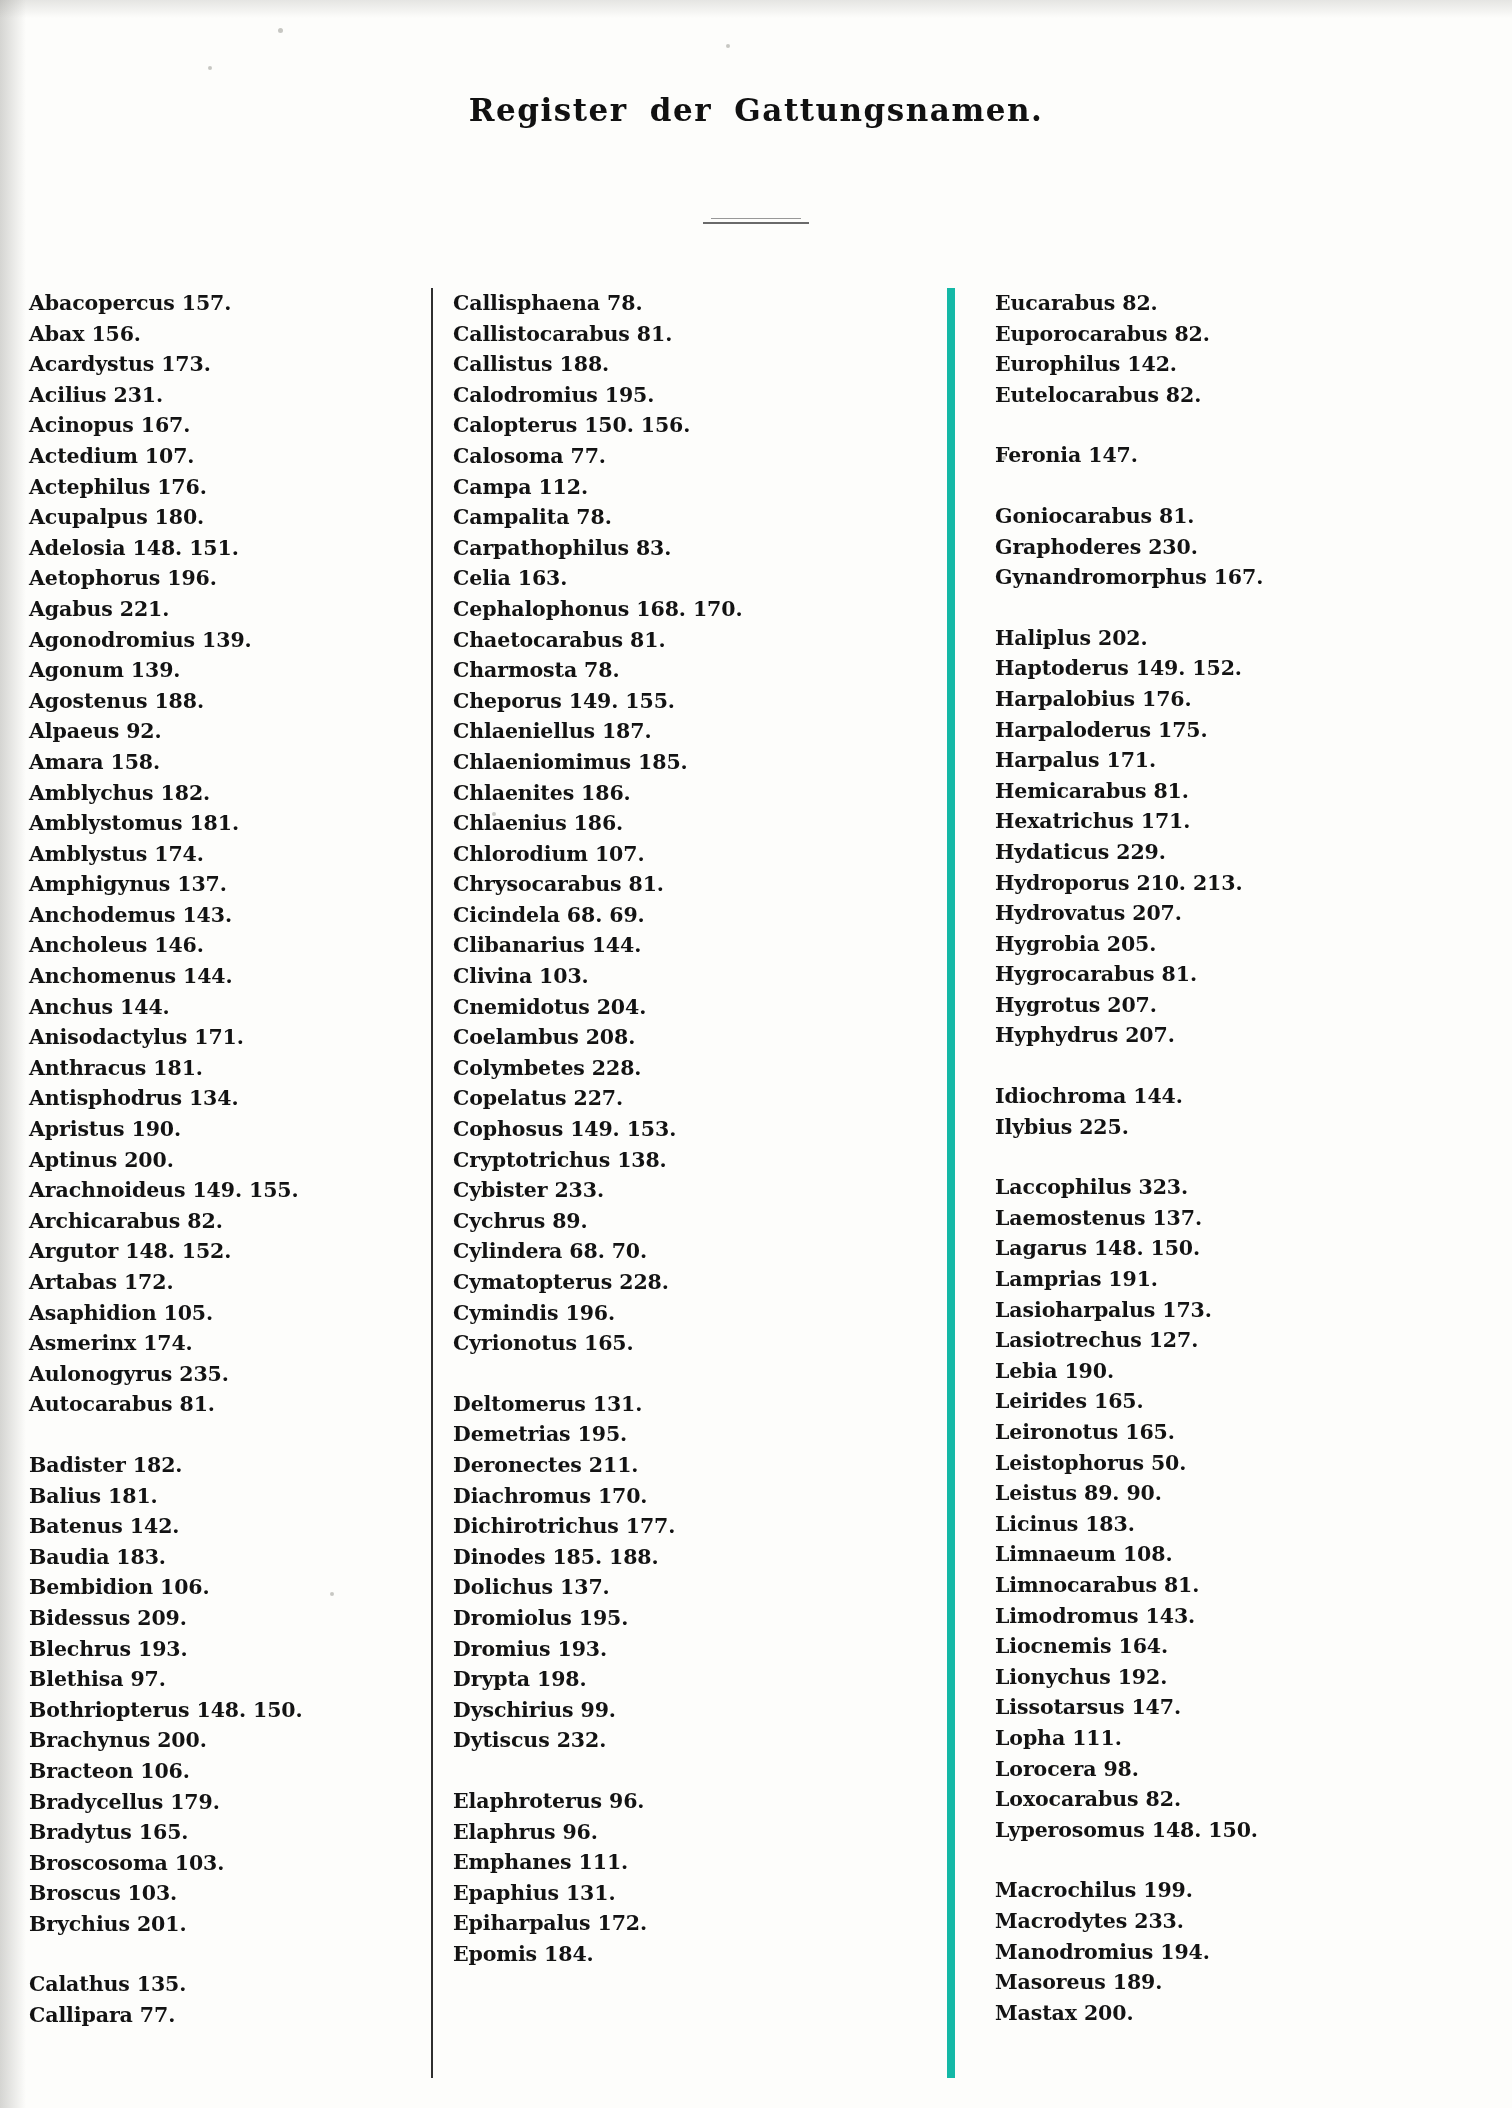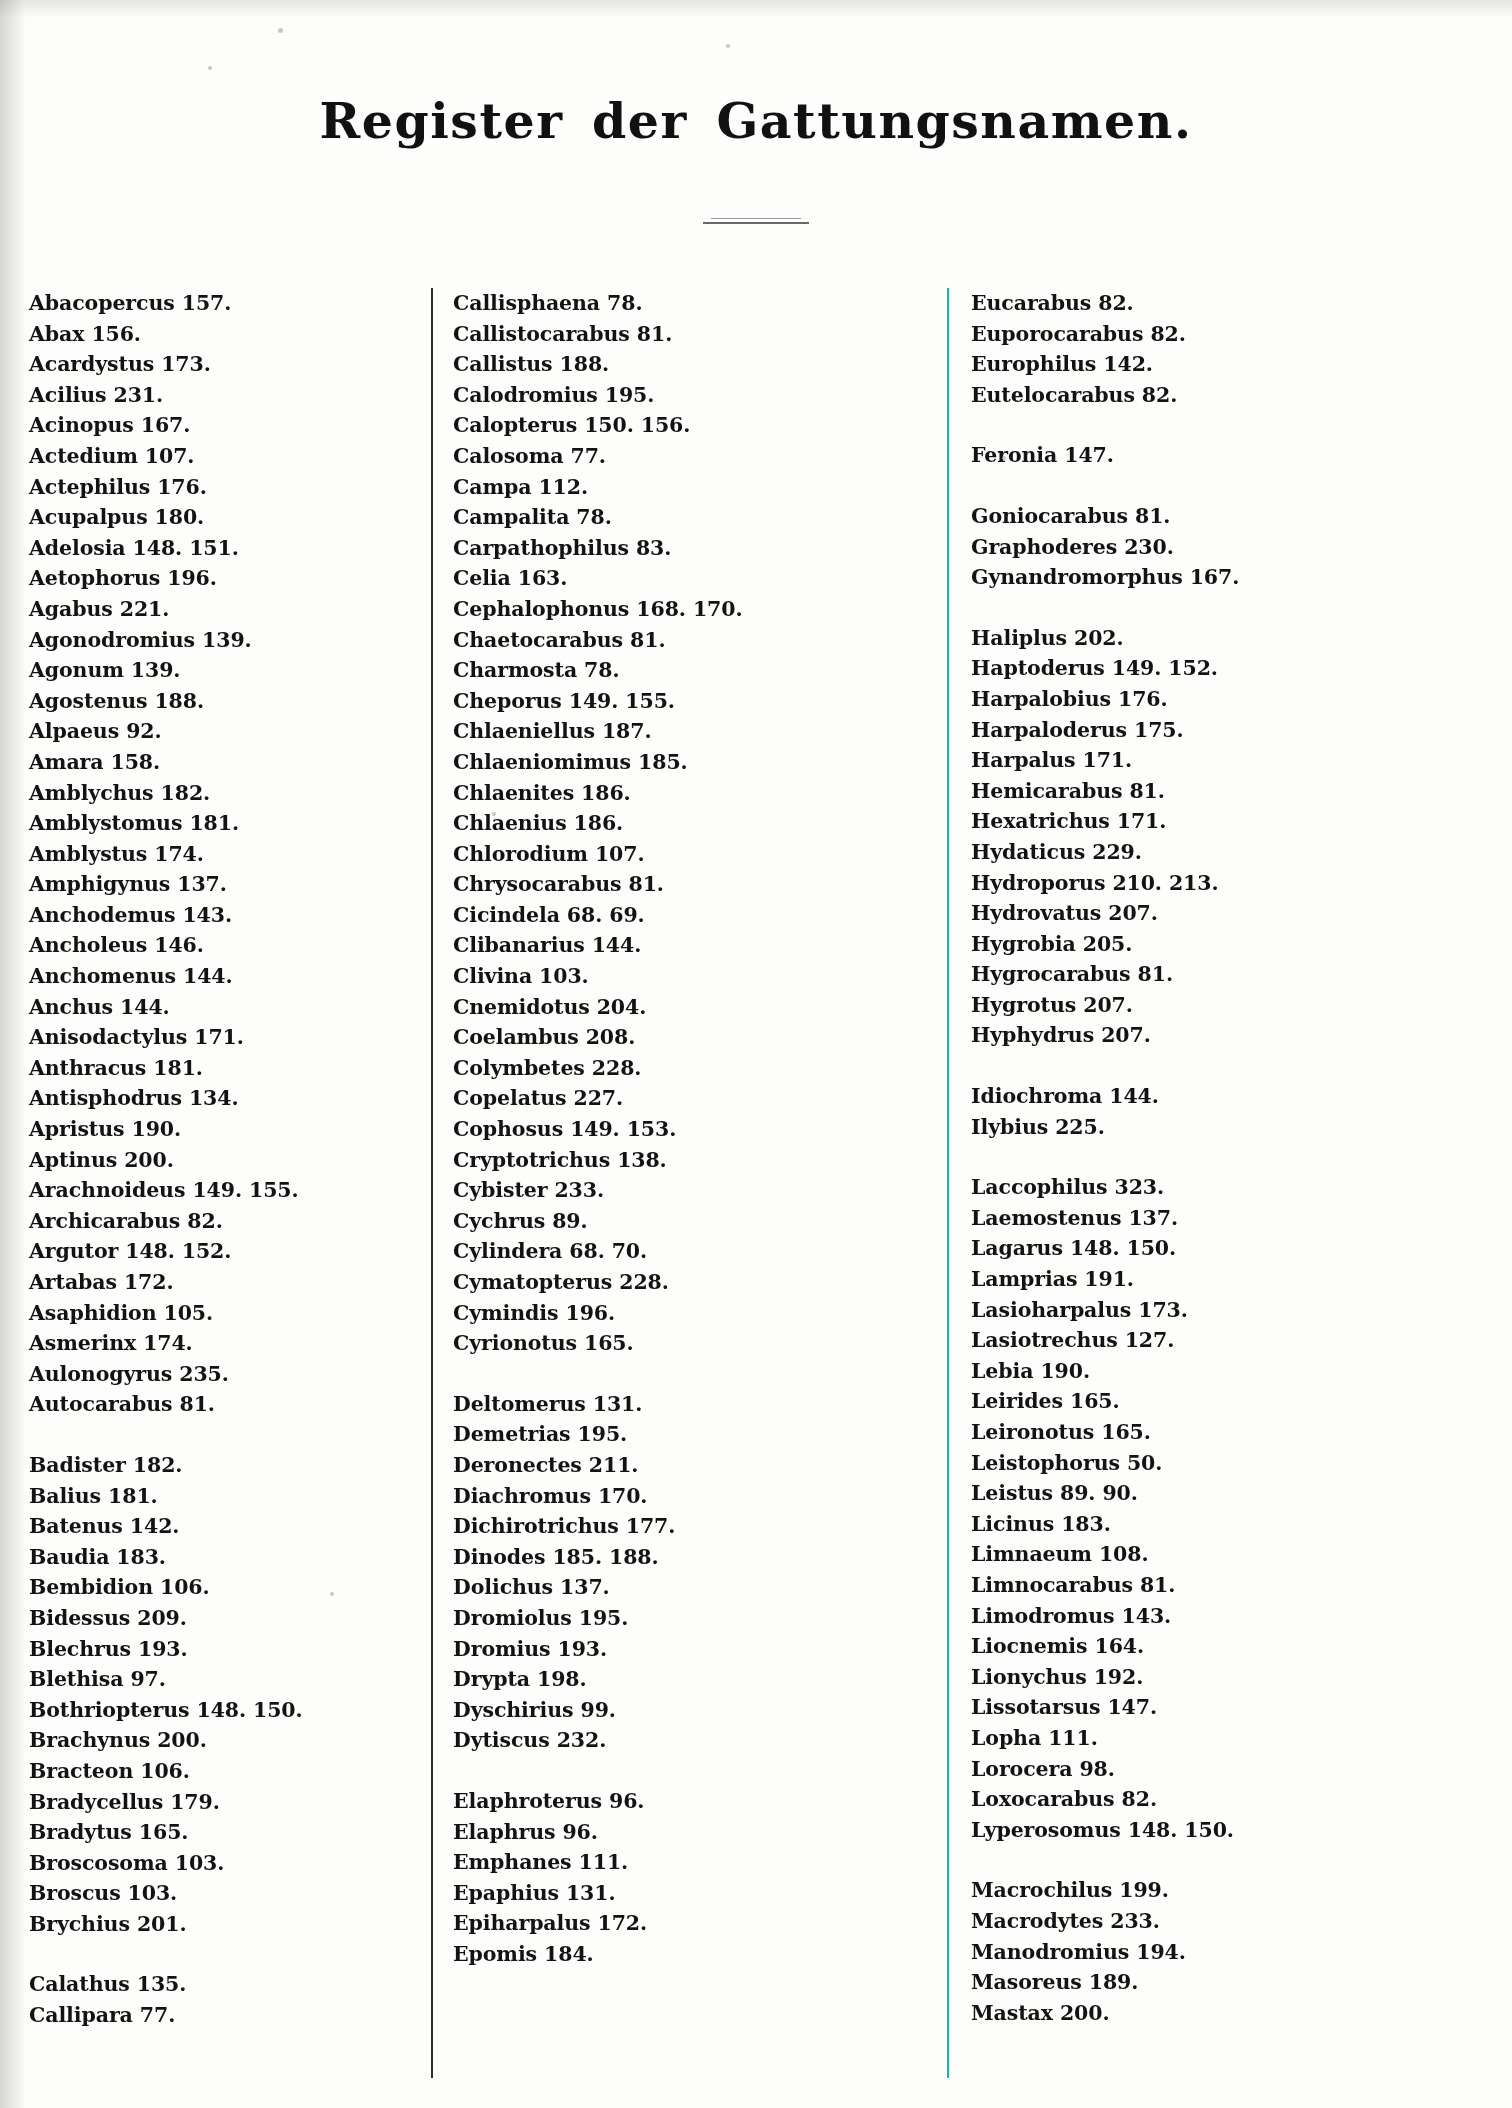--- a/index.html
+++ b/index.html
@@ -38,21 +38,21 @@
     pointer-events: none;
   }
   .title {
     position: absolute;
     left: 0;
     top: 92px;
     width: 1512px;
     text-align: center;
     font-family: "DejaVu Serif", serif;
     font-weight: bold;
-    font-size: 49px;
+    font-size: 31px;
     letter-spacing: 1.5px;
     word-spacing: 10px;
     color: #111;
   }
   .rule {
     position: absolute;
     left: 756px;
     top: 222px;
     width: 106px;
     margin-left: -53px;
@@ -76,21 +76,21 @@
     display: flex;
     flex-direction: row;
   }
   .col {
     position: relative;
     padding: 0 18px;
     box-sizing: border-box;
   }
   .col-1 { width: 408px; padding-left: 6px; }
   .col-2 { width: 516px; padding-left: 20px; border-left: 2px solid #2f2f2f; }
-  .col-3 { width: 516px; padding-left: 22px; border-left: 2px solid #14b8a6; }
+  .col-3 { width: 516px; padding-left: 40px; border-left: 8px solid #14b8a6; }
   .entry {
     font-family: "DejaVu Serif", serif;
     font-weight: bold;
     font-size: 20.5px;
     line-height: 30.6px;
     white-space: nowrap;
     color: #131313;
     letter-spacing: -0.1px;
   }
   .gap {

